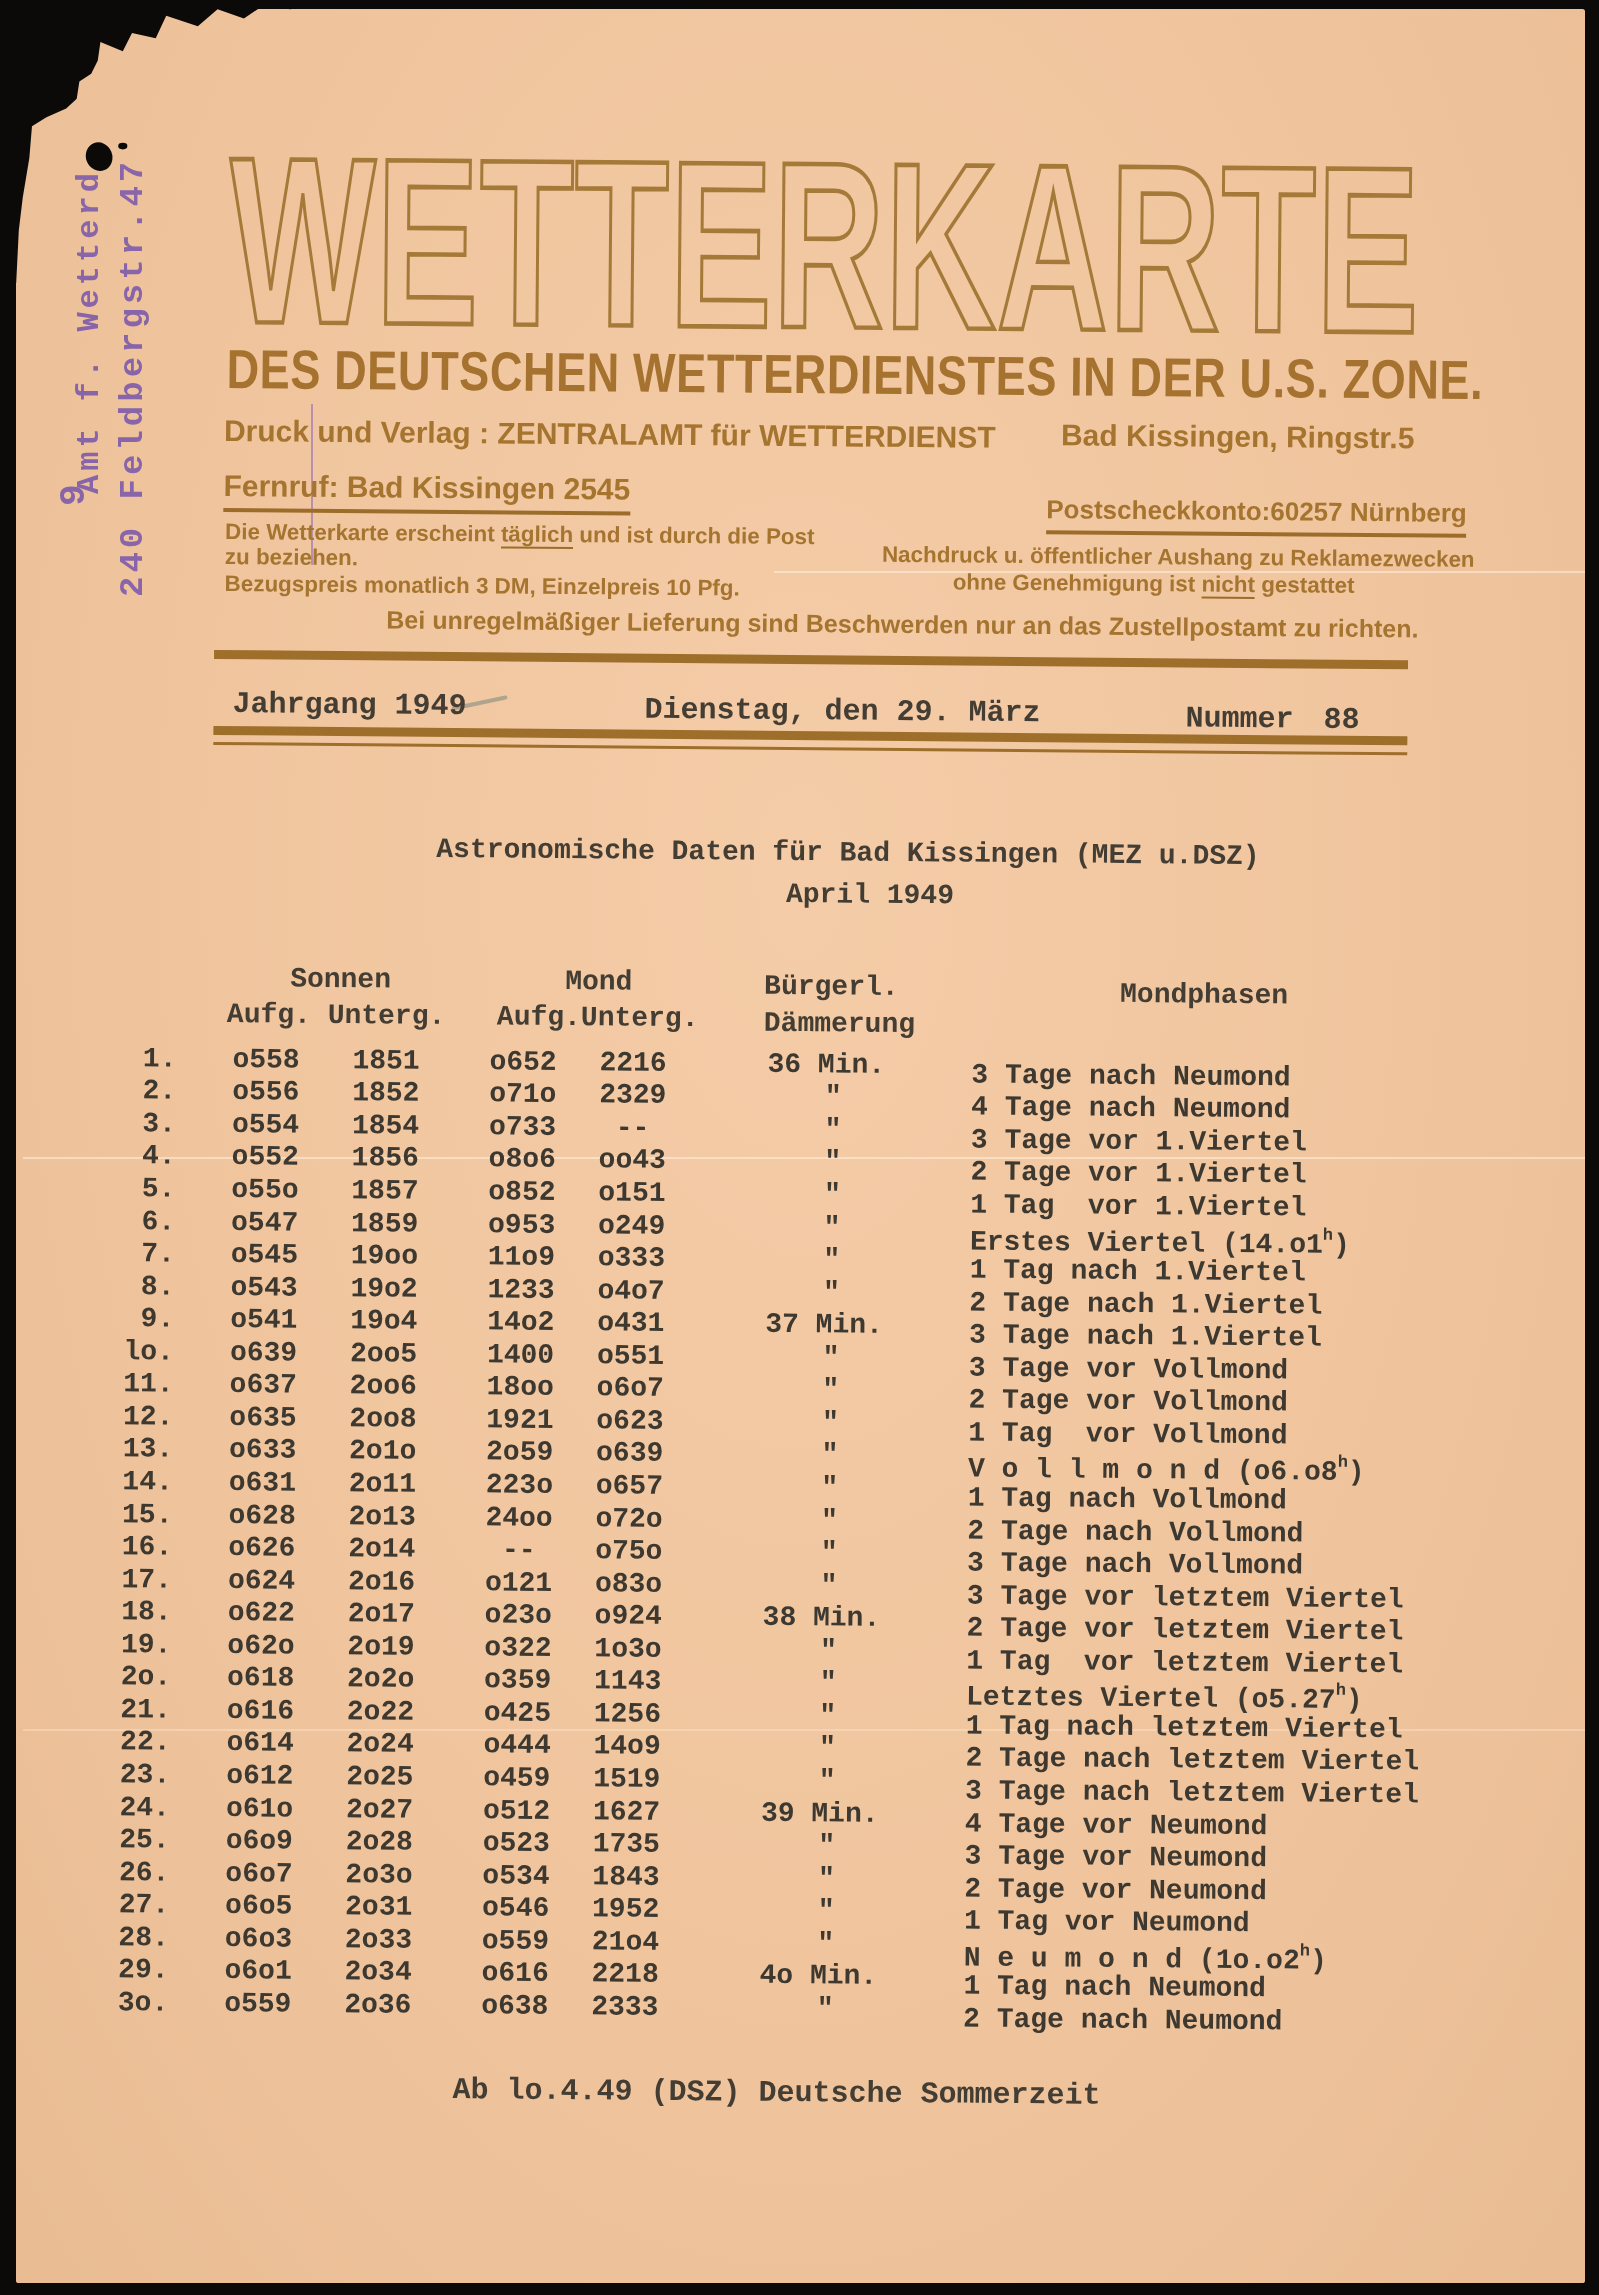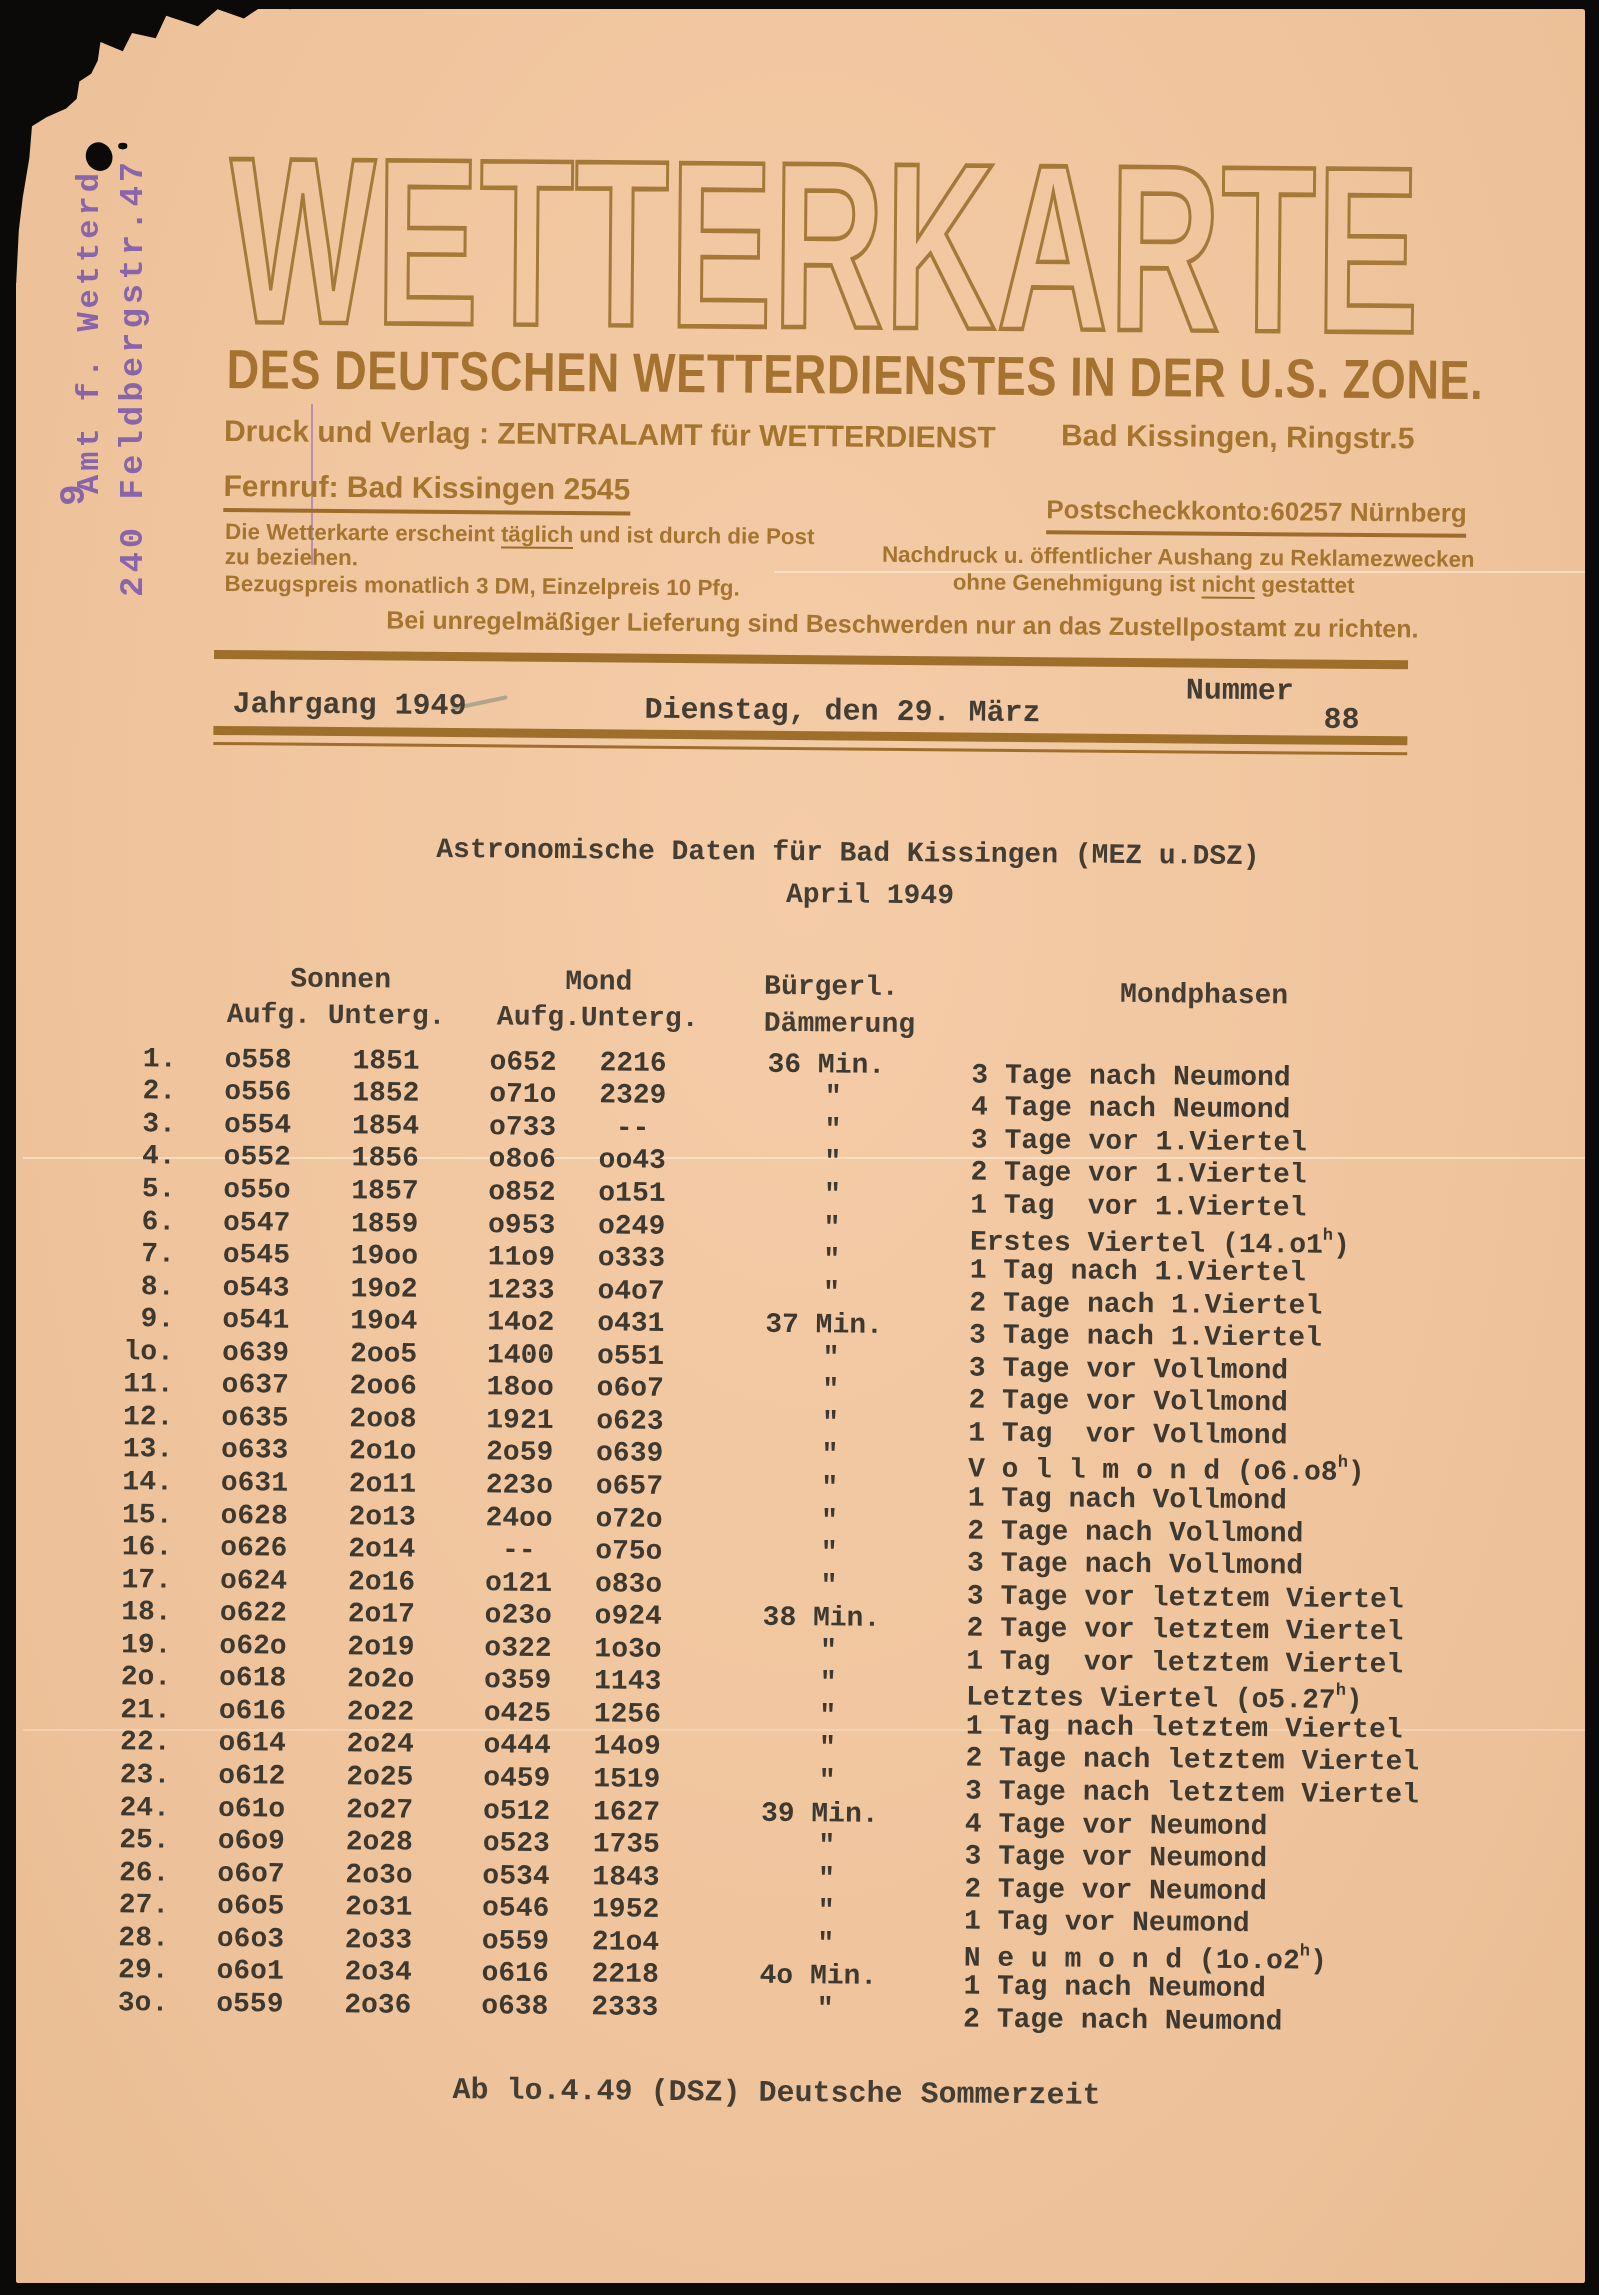--- a/index.html
+++ b/index.html
@@ -23,21 +23,21 @@
   .rule{position:absolute;background:#9e6e2b;}
 
   
   .tw{font-family:"Liberation Mono","DejaVu Sans Mono",monospace;font-weight:700;color:#433d33;
       white-space:pre;position:absolute;}
   .t46{font-size:30px;} .t43{font-size:28px;}
   .trow{position:absolute;left:0;width:100%;height:34px;}
   .cell{position:absolute;font-family:"Liberation Mono","DejaVu Sans Mono",monospace;font-weight:700;
         font-size:28px;color:#3e3930;white-space:pre;}
   .c-day{left:86px;width:78px;text-align:right;}
-  .c-sr{left:212px;} .c-ss{left:340px;} .c-mr{left:477px;} .c-ms{left:587px;}
+  .c-sr{left:220px;} .c-ss{left:340px;} .c-mr{left:477px;} .c-ms{left:587px;}
   .c-tw{left:755px;width:132px;}
   .c-tw.ditto{text-align:center;padding-right:46px;}
   .c-ph{left:959px;top:8.6px;}
   .c-ph sup{font-size:17px;vertical-align:13px;}
 
   
   .stamp{position:absolute;font-family:"Liberation Mono","DejaVu Sans Mono",monospace;font-weight:700;
          color:#7b58ac;opacity:.88;white-space:pre;transform:rotate(-90deg);transform-origin:0 0;
          letter-spacing:4px;}
   .pen-line{position:absolute;left:295px;top:395px;width:2px;height:161px;background:#8a63b8;opacity:.55;}
@@ -77,21 +77,21 @@
     <div class="hand h34" style="left:208px;top:562px;">Bezugspreis monatlich 3 DM, Einzelpreis 10 Pfg.</div>
 
     <div class="hand h34" style="left:865px;top:527px;">Nachdruck u. öffentlicher Aushang zu Reklamezwecken</div>
     <div class="hand h34" style="left:936px;top:554px;"><span>ohne Genehmigung ist </span><span class="ul-word">nicht</span><span> gestattet</span></div>
 
     <div class="hand h38" style="left:370px;top:595px;">Bei unregelmäßiger Lieferung sind Beschwerden nur an das Zustellpostamt zu richten.</div>
 
     <div class="rule" style="left:198px;top:641px;width:1194px;height:8.6px;"></div>
     <div class="tw t46" style="left:217px;top:678px;">Jahrgang 1949</div>
     <div class="tw t46" style="left:629px;top:680px;">Dienstag, den 29. März</div>
-    <div class="tw t46" style="left:1170px;top:656px;">Nummer</div>
+    <div class="tw t46" style="left:1170px;top:684px;">Nummer</div>
     <div class="tw t46" style="left:1308px;top:684px;">88</div>
     <div class="rule" style="left:198px;top:717px;width:1194px;height:8.6px;"></div>
     <div class="rule" style="left:198px;top:733px;width:1194px;height:3.3px;"></div>
 
     <div class="tw t43" style="left:422px;top:823px;">Astronomische Daten für Bad Kissingen (MEZ u.DSZ)</div>
     <div class="tw t43" style="left:772px;top:865px;">April 1949</div>
 
     <div class="tw t43" style="left:277px;top:954px;">Sonnen</div>
     <div class="tw t43" style="left:552px;top:954px;">Mond</div>
     <div class="tw t43" style="left:751px;top:957px;">Bürgerl.</div>

